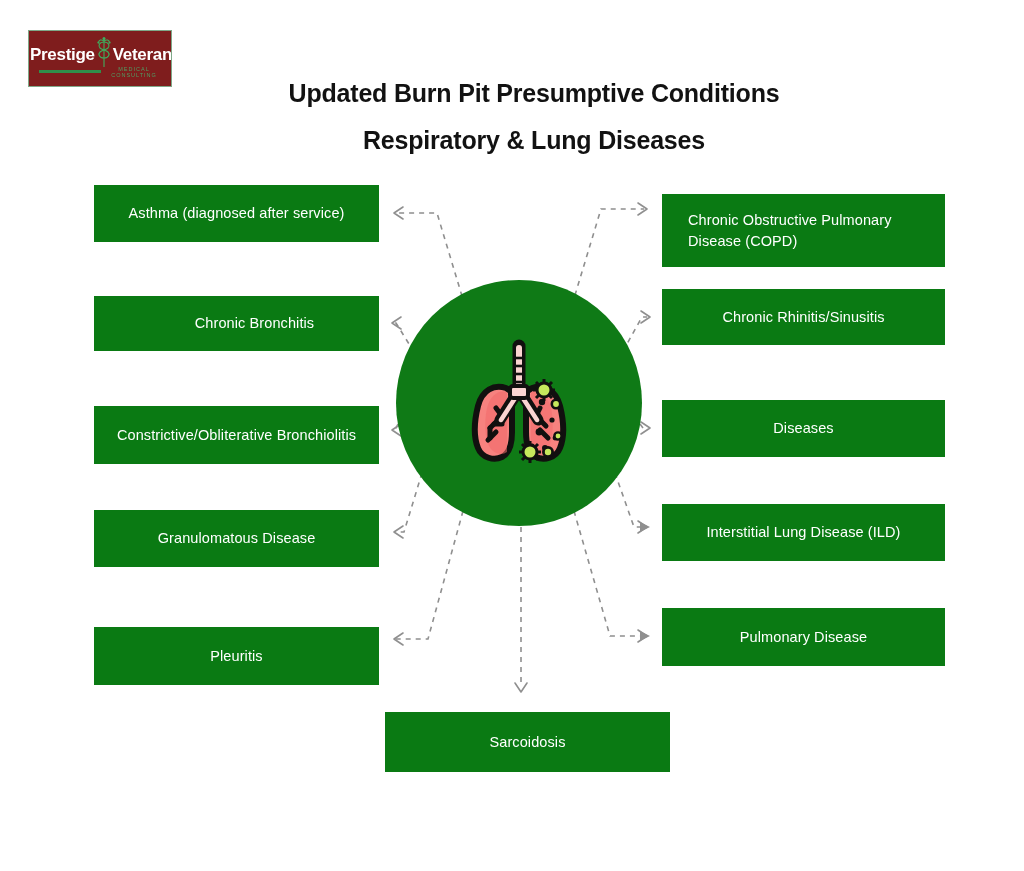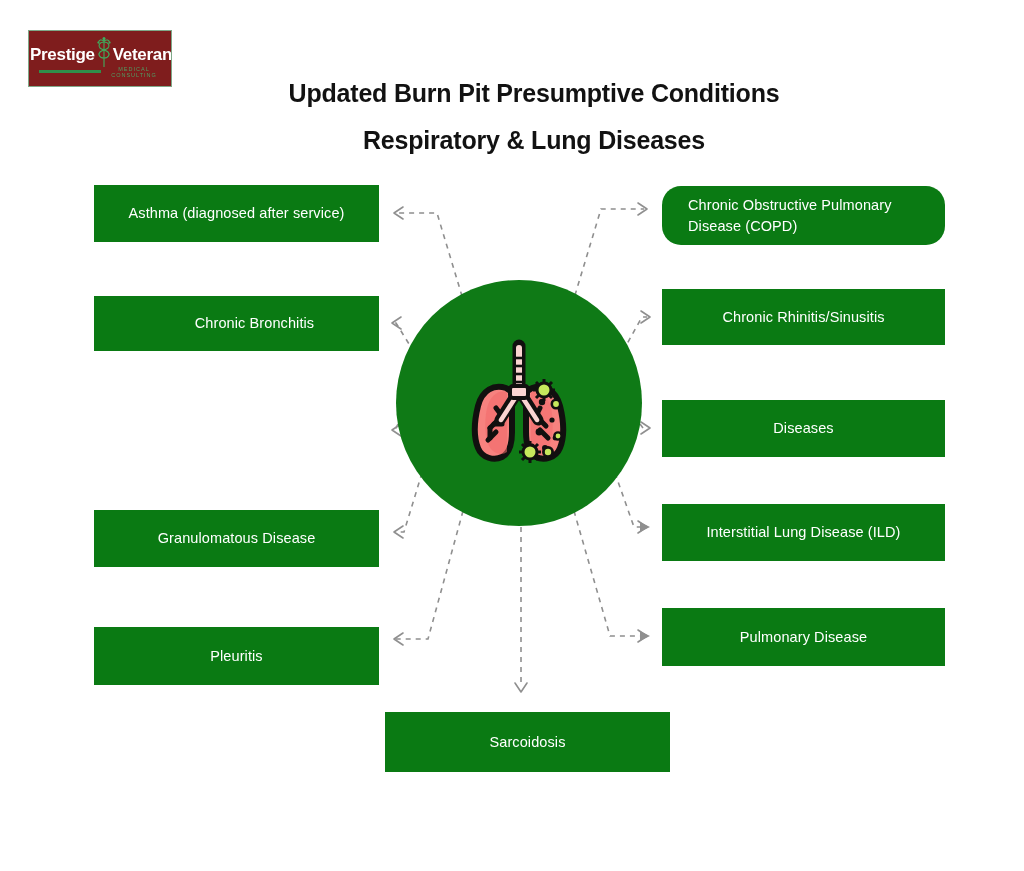--- a/index.html
+++ b/index.html
@@ -235,28 +235,31 @@
       </svg>
     </span>
   </div>
 
   <div class="node center-text" style="left:94px;top:185px;width:285px;height:57px;">
     <span class="label">Asthma (diagnosed after service)</span>
   </div>
   <div class="node center-text" style="left:94px;top:296px;width:285px;height:55px;padding-left:36px;">
     <span class="label">Chronic Bronchitis</span>
   </div>
+  <div class="node center-text" style="left:94px;top:406px;width:285px;height:58px;">
+    <span class="label">Constrictive/Obliterative Bronchiolitis</span>
+  </div>
   <div class="node center-text" style="left:94px;top:510px;width:285px;height:57px;">
     <span class="label">Granulomatous Disease</span>
   </div>
   <div class="node center-text" style="left:94px;top:627px;width:285px;height:58px;">
     <span class="label">Pleuritis</span>
   </div>
 
-  <div class="node left-text" style="left:662px;top:186px;width:283px;height:59px;border-radius:19px;">
+  <div class="node left-text" style="left:662px;top:194px;width:283px;height:73px;">
     <span class="label">Chronic Obstructive Pulmonary Disease (COPD)</span>
   </div>
   <div class="node center-text" style="left:662px;top:289px;width:283px;height:56px;">
     <span class="label">Chronic Rhinitis/Sinusitis</span>
   </div>
   <div class="node center-text" style="left:662px;top:400px;width:283px;height:57px;">
     <span class="label">Diseases</span>
   </div>
   <div class="node center-text" style="left:662px;top:504px;width:283px;height:57px;">
     <span class="label">Interstitial Lung Disease (ILD)</span>

